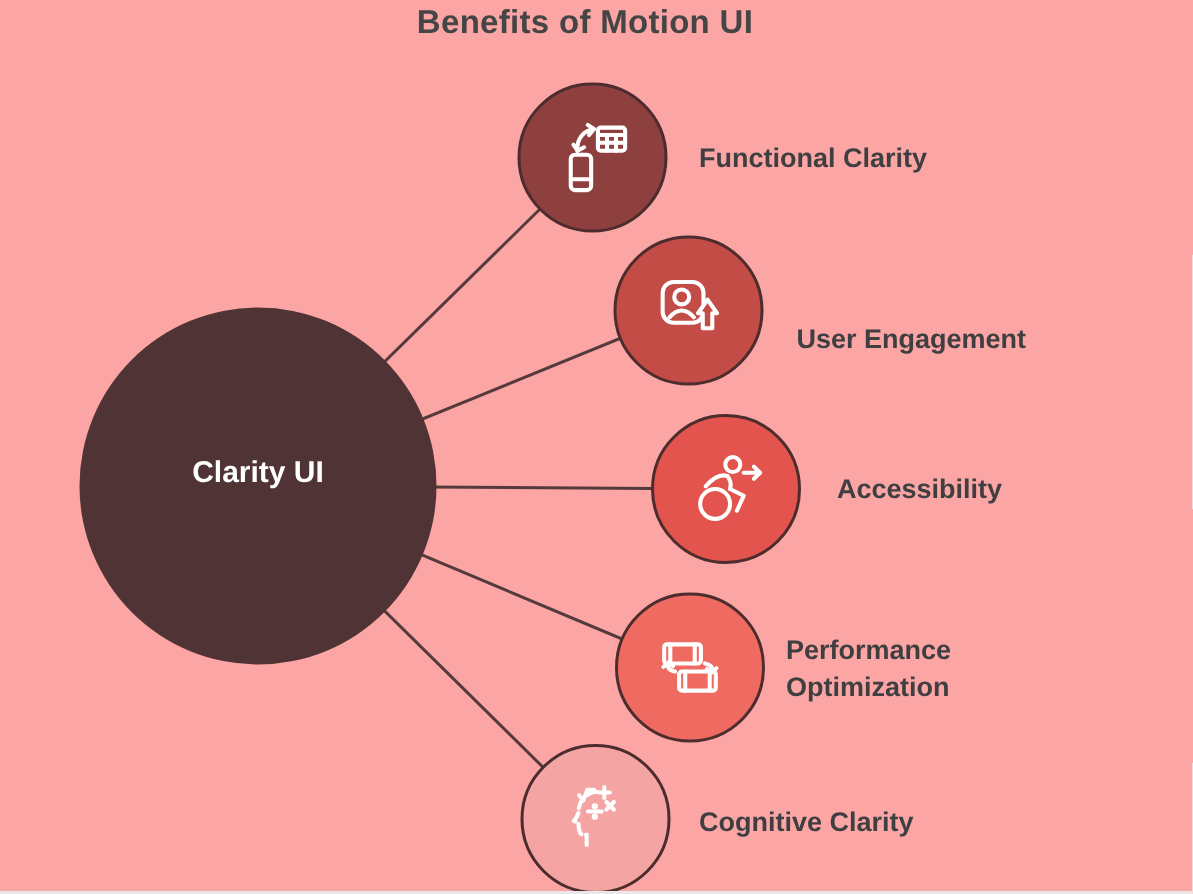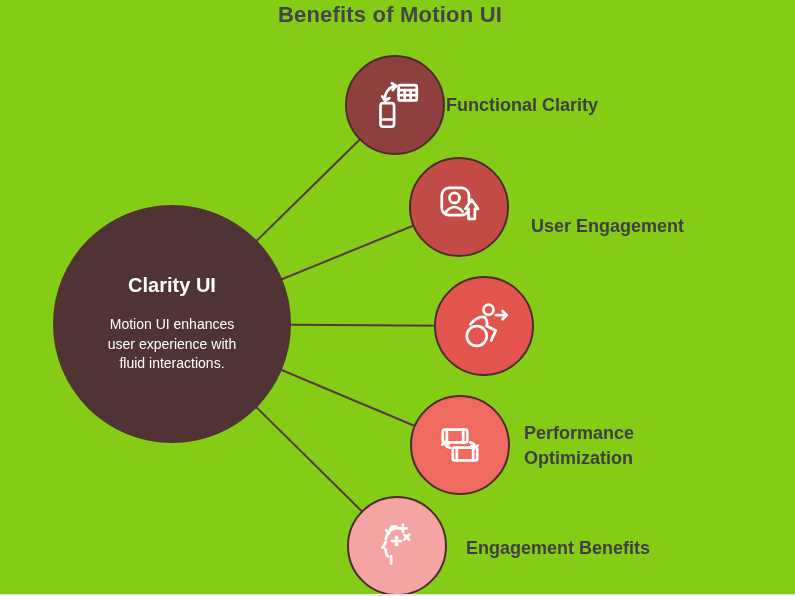--- a/index.html
+++ b/index.html
@@ -1,18 +1,18 @@
 <!DOCTYPE html>
 <html><head>
 <meta charset="utf-8">
 <style>
   html,body{margin:0;padding:0;background:#ffffff;}
   .stage{
     position:relative;width:795px;height:596px;overflow:hidden;
-    background:#84cc16;font-family:"Liberation Sans",sans-serif;
+    background:#fca5a5;font-family:"Liberation Sans",sans-serif;
   }
   .title{
     position:absolute;top:2px;left:0;width:780px;text-align:center;
     font-size:22px;font-weight:bold;color:#454545;letter-spacing:.2px;
   }
   .links{position:absolute;top:0;left:0;z-index:1;}
   .center-circle{
     position:absolute;left:53px;top:205px;width:238px;height:238px;
     border-radius:50%;z-index:2;display:flex;flex-direction:column;
     align-items:center;justify-content:center;text-align:center;color:#ffffff;
@@ -25,21 +25,21 @@
     display:flex;align-items:center;justify-content:center;
   }
   .node svg{width:58px;height:58px;display:block;}
   .node svg *{stroke:#ffffff;stroke-width:3;fill:none;stroke-linecap:round;stroke-linejoin:round;}
   .node svg .filled{fill:inherit;}
   .label{
     position:absolute;font-size:18px;font-weight:bold;color:#3F3F41;z-index:3;
     line-height:25px;white-space:nowrap;
   }
   .label.wrap{white-space:normal;width:165px;}
-  #n1{left:345px;top:55px;}  #l1{left:446px;top:93px;}
+  #n1{left:345px;top:55px;}  #l1{left:466px;top:93px;}
   #n2{left:409px;top:157px;} #l2{left:531px;top:195px;margin-top:19px;}
   #n3{left:434px;top:276px;} #l3{left:558px;top:314px;}
   #n4{left:410px;top:395px;} #l4{left:524px;top:421px;}
   #n5{left:347px;top:496px;} #l5{left:466px;top:536px;}
   .bottom-edge{position:absolute;left:0;bottom:0;width:795px;height:2px;background:#e9e7e7;z-index:4;}
 </style>
 </head>
 <body>
 
 <div class="stage">
@@ -49,21 +49,20 @@
   <svg class="links" width="795" height="596">
     <line x1="172" y1="324" x2="395" y2="105" stroke-width="2" stroke="#553A3C"></line>
     <line x1="172" y1="324" x2="459" y2="207" stroke-width="2" stroke="#553A3C"></line>
     <line x1="172" y1="324" x2="484" y2="326" stroke-width="2" stroke="#553A3C"></line>
     <line x1="172" y1="324" x2="460" y2="445" stroke-width="2" stroke="#553A3C"></line>
     <line x1="172" y1="324" x2="397" y2="546" stroke-width="2" stroke="#553A3C"></line>
   </svg>
 
   <div class="center-circle" style="background-color: rgb(79, 51, 53);">
     <div class="center-title">Clarity UI</div>
-    <div class="center-desc">Motion UI enhances user experience with fluid interactions.</div>
   </div>
 
   <div class="node" id="n1" style="background-color: rgb(142, 64, 63);">
     <svg viewBox="0 0 64 64">
       <rect x="16" y="30" width="15" height="26" rx="3"></rect>
       <line x1="18" y1="48" x2="29" y2="48"></line>
       <path d="M21 27 C20 18 26 12 33 11"></path>
       <path d="M33 11 L28.5 8"></path>
         <path d="M33 11 L29.5 15.5"></path>
       <path d="M21 27 L18 22.5"></path>
@@ -123,17 +122,18 @@
       <path d="M26.5 26.5 H36.5"></path>
       <circle cx="31.5" cy="22.7" r="0.8" class="filled" fill="#FFFFFF" style="fill: rgb(255, 255, 255);"></circle>
       <circle cx="31.5" cy="30.3" r="0.8" class="filled" fill="#FFFFFF" style="fill: rgb(255, 255, 255);"></circle>
       <path d="M40 19.5 L45.5 25"></path>
         <path d="M45.5 19.5 L40 25"></path>
     </svg>
   </div>
 
   <div class="label" id="l1">Functional Clarity</div>
   <div class="label" id="l2">User Engagement</div>
+  <div class="label" id="l3">Accessibility</div>
   <div class="label wrap" id="l4">Performance Optimization</div>
-  <div class="label" id="l5">Engagement Benefits</div>
+  <div class="label" id="l5">Cognitive Clarity</div>
 
   <div class="bottom-edge"></div>
 </div>
 
 </body></html>

